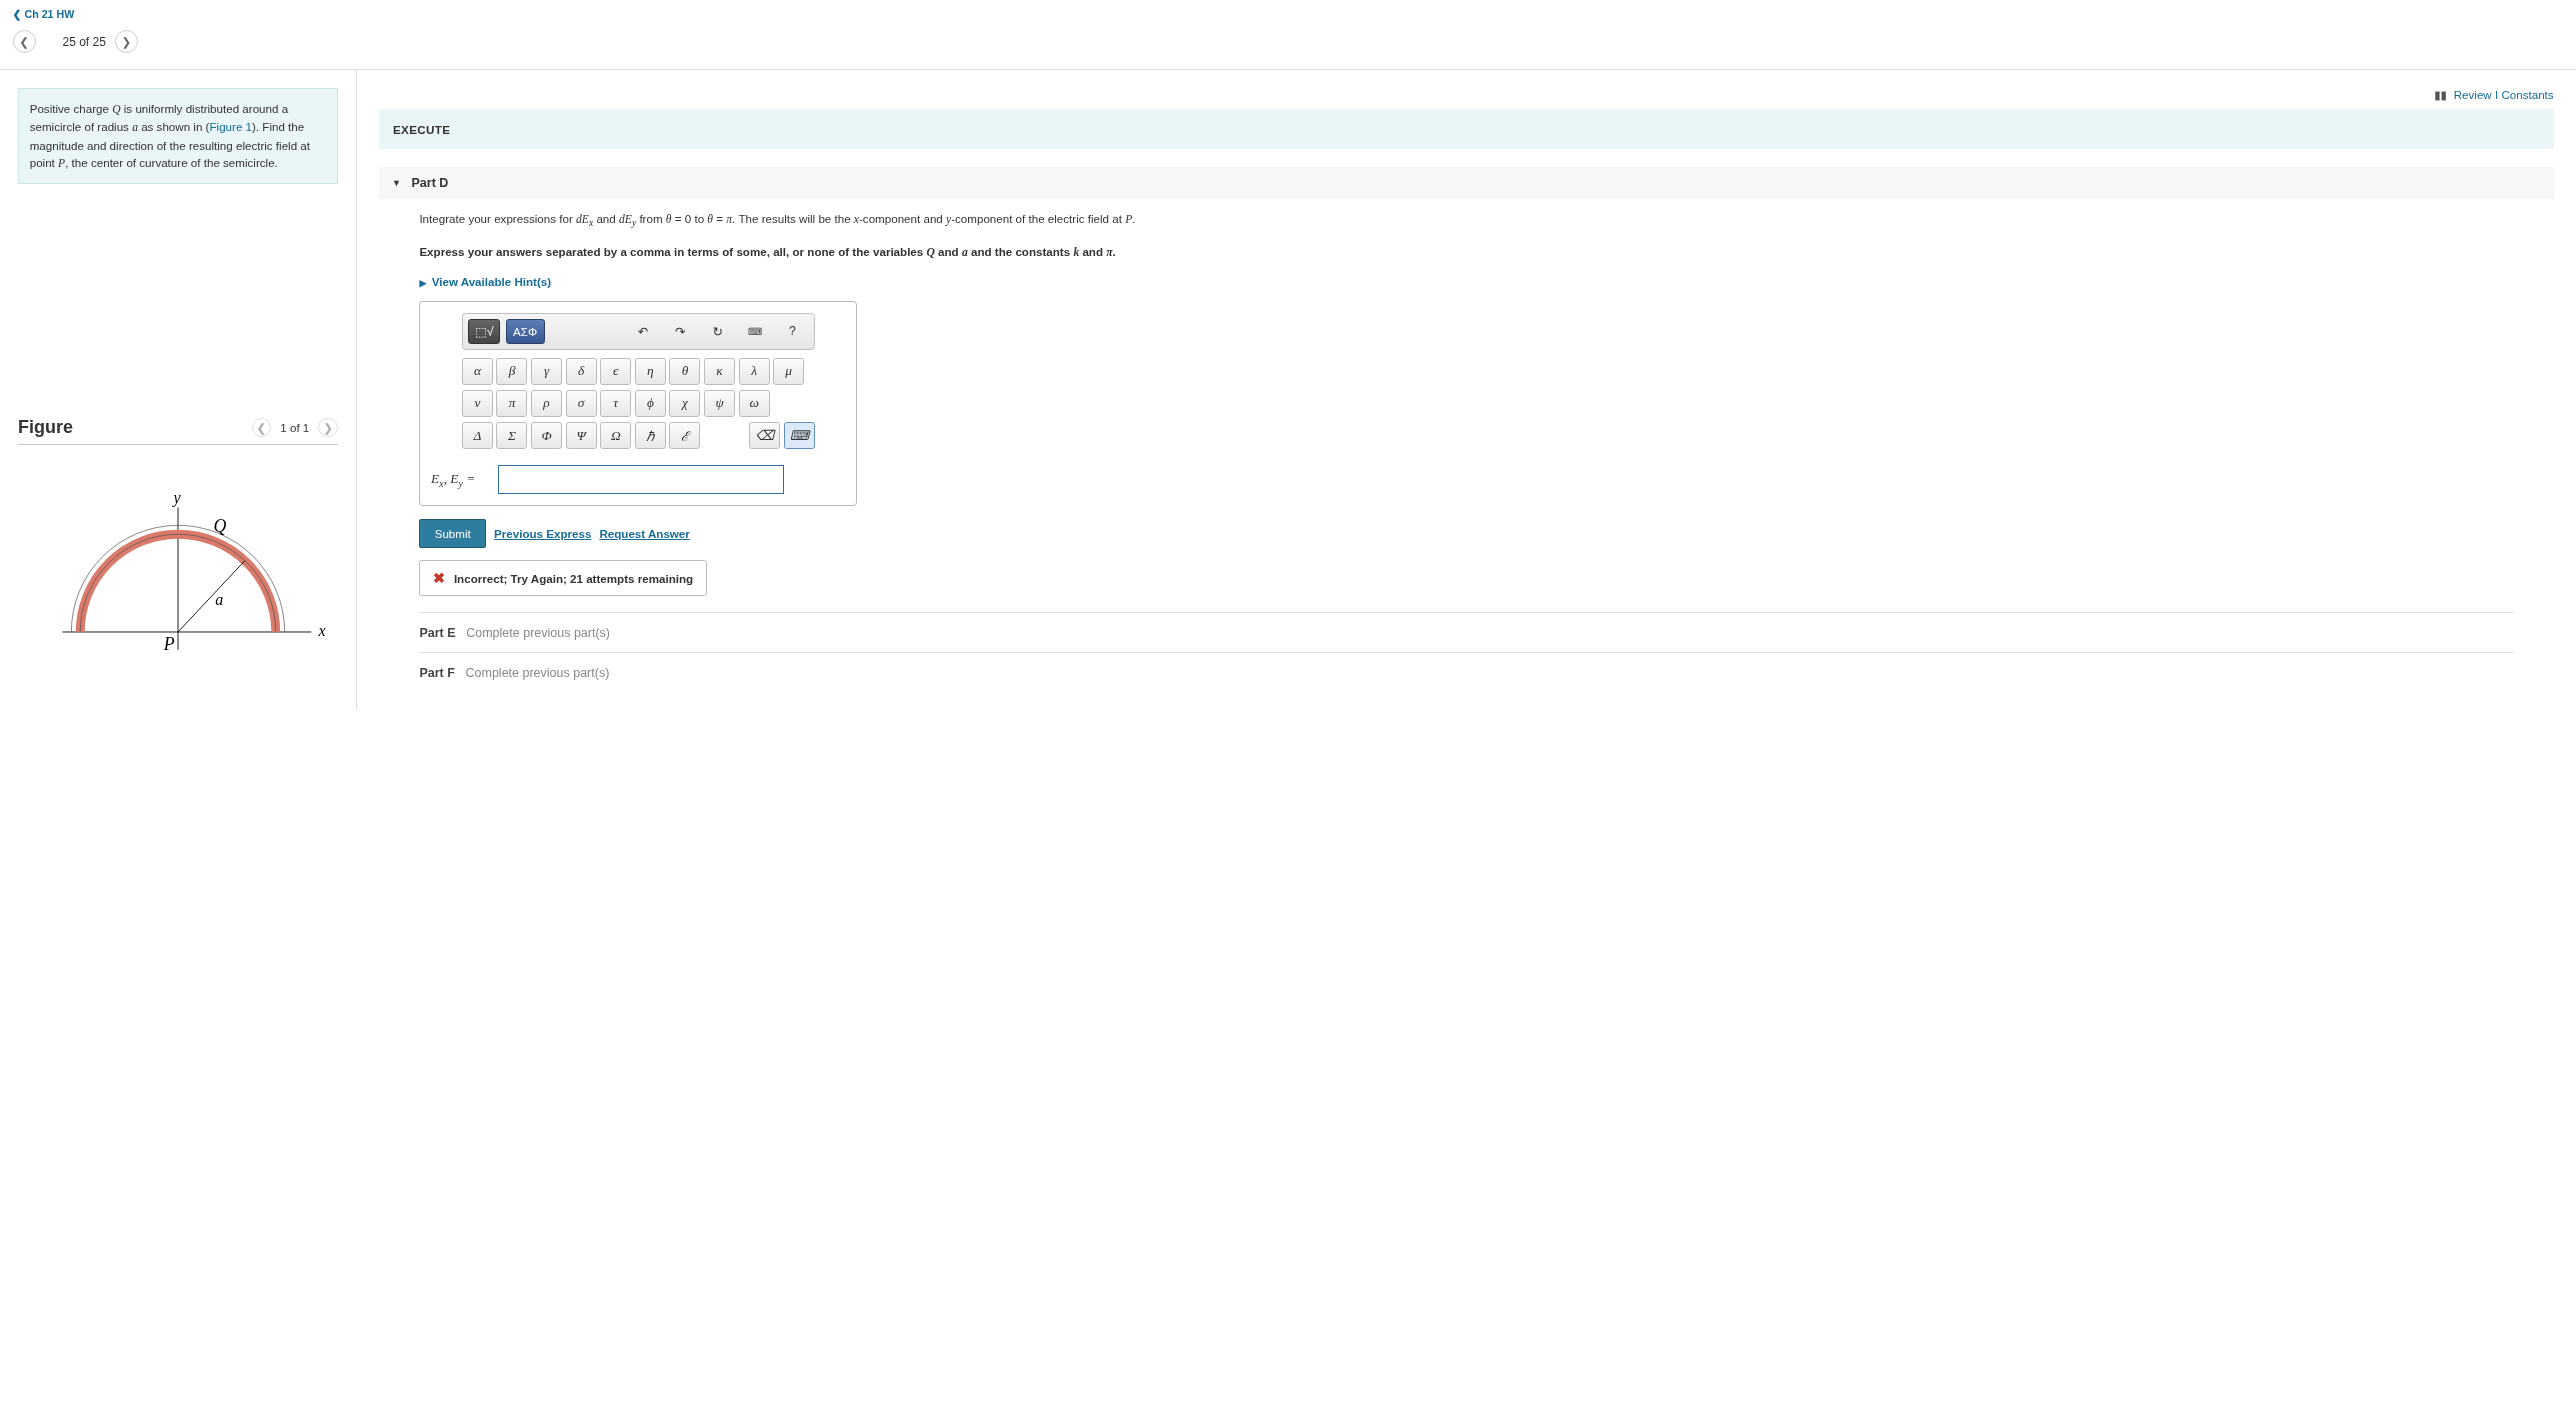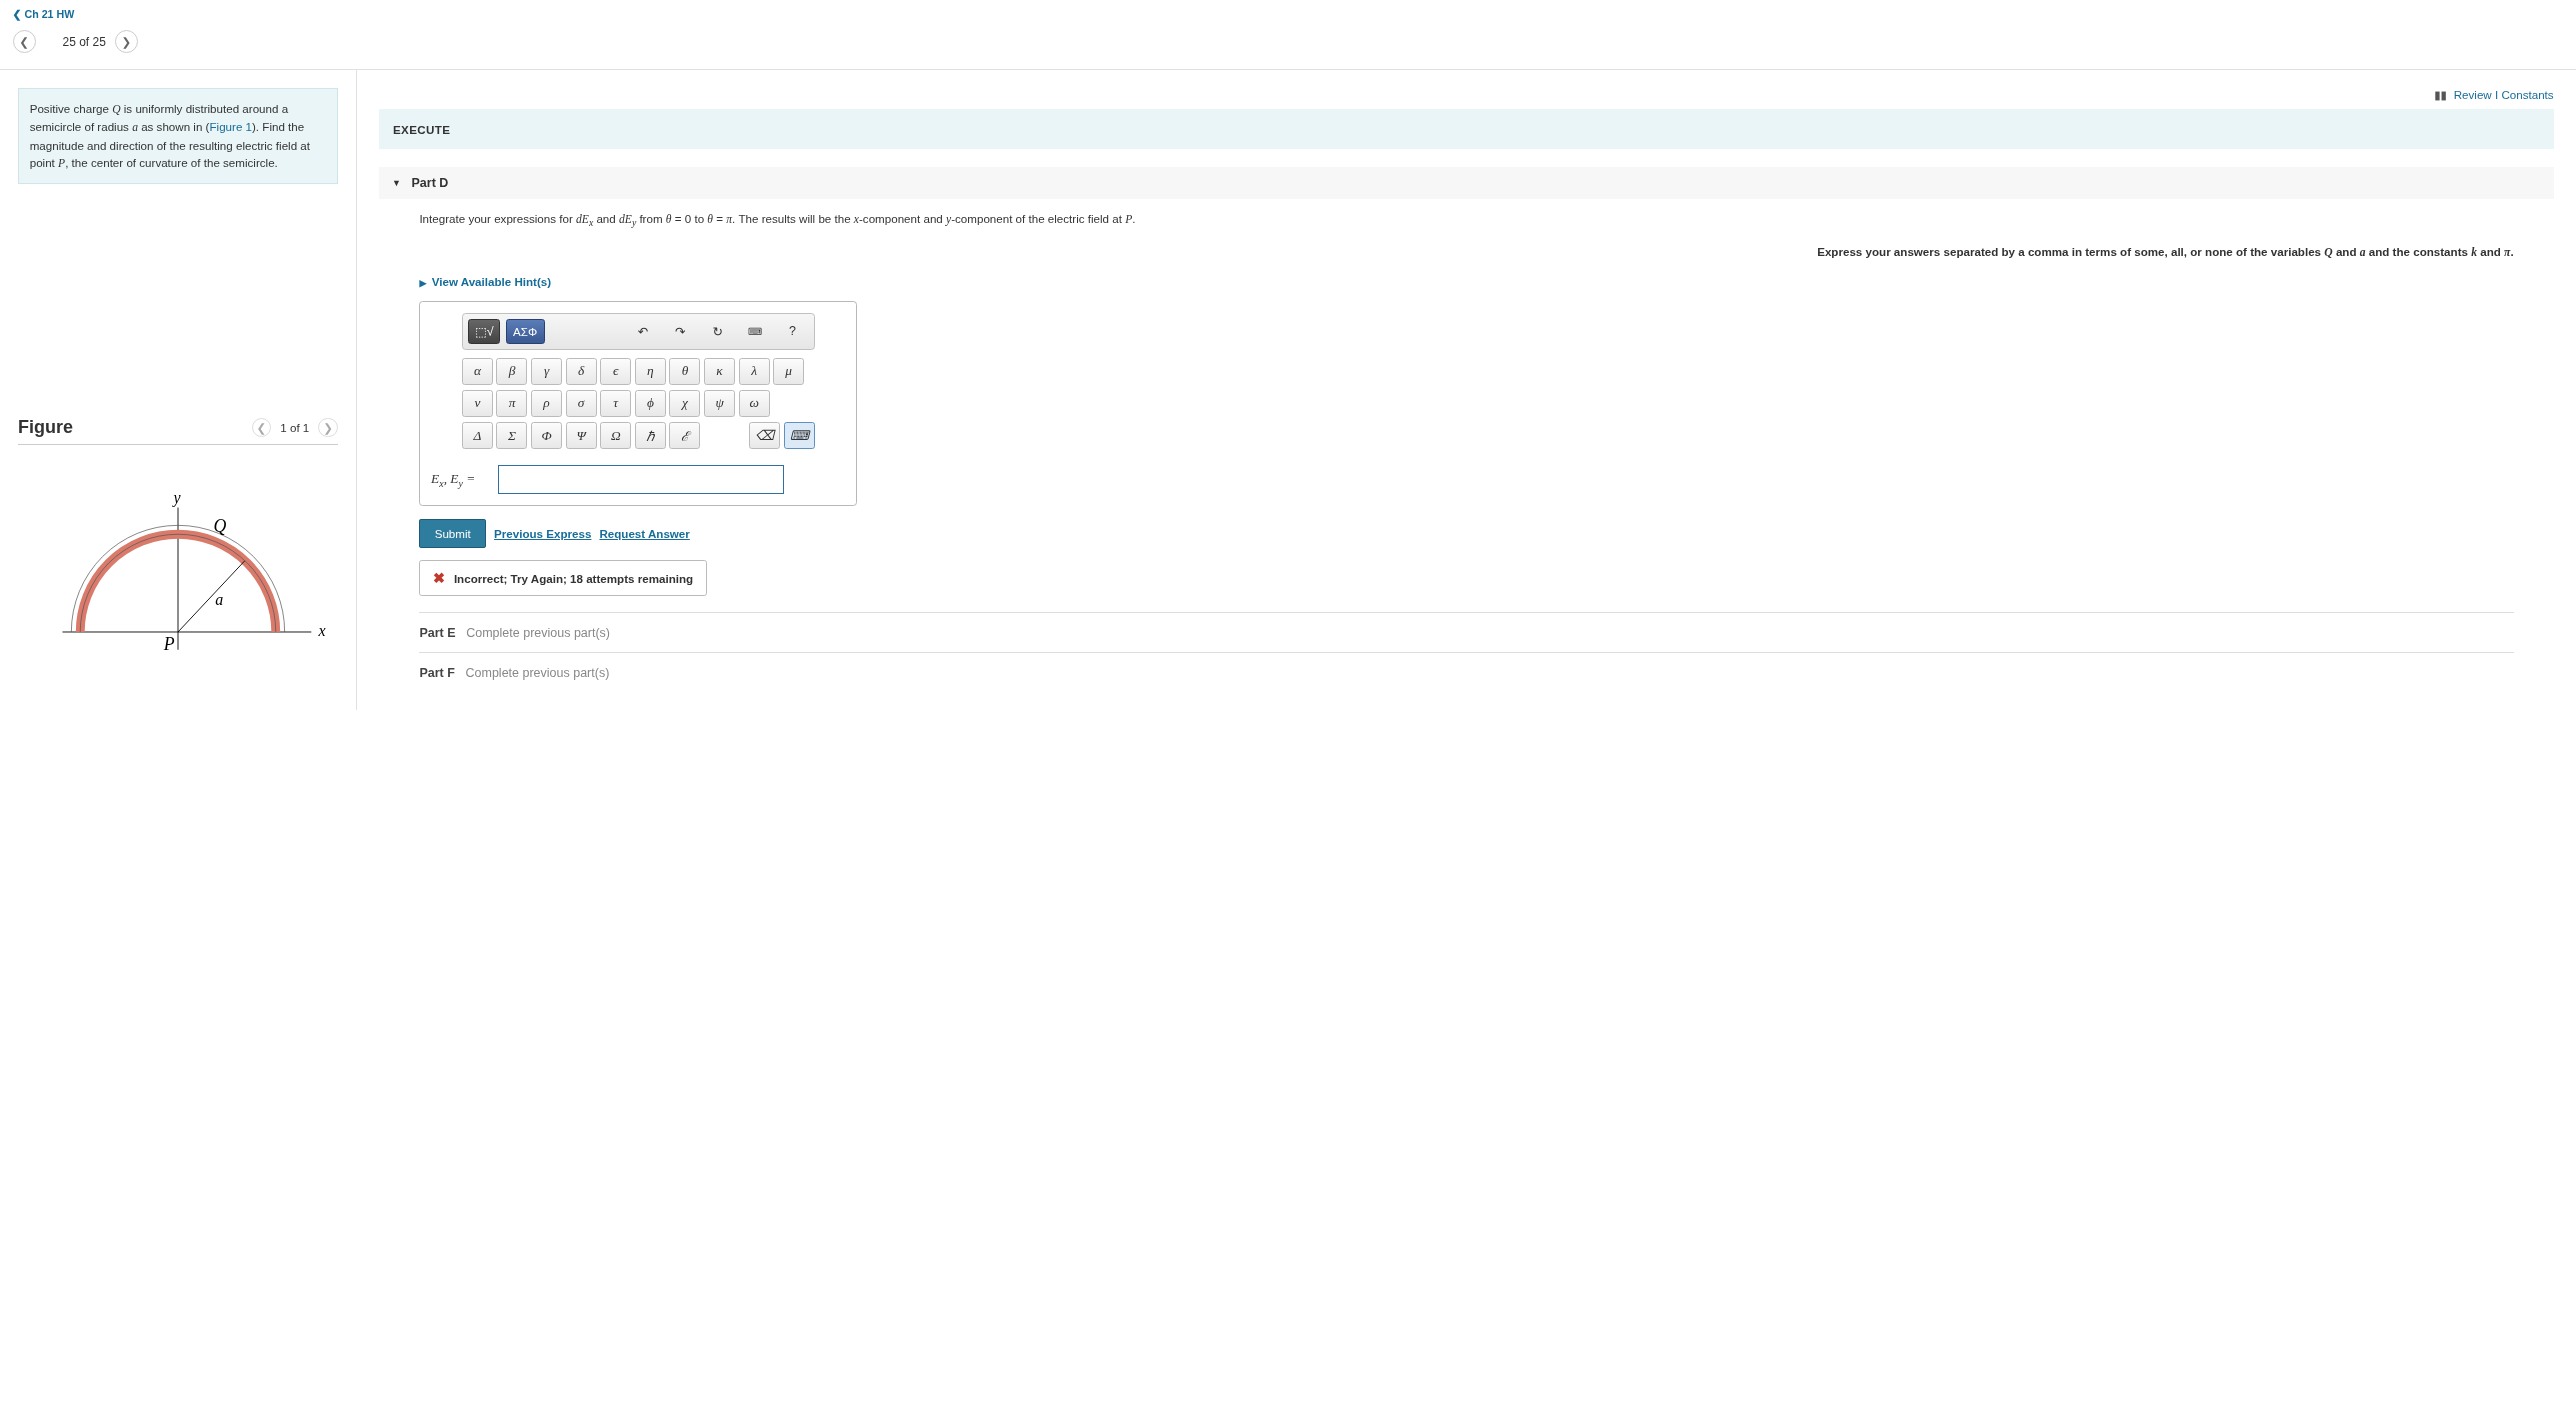--- a/index.html
+++ b/index.html
@@ -23,21 +23,21 @@
 .figure-svg { width: 100%; }
 .right-col { flex: 1; padding: 18px 22.4px; }
 .top-links { text-align: right; color: #176d99; font-size: 11.6px; margin-bottom: 7.2px; }
 .top-links .icon { color: #555; margin-right: 3.6px; }
 .section-banner { background: #eaf5f7; padding: 12.5px 12.5px; font-weight: bold; font-size: 11.6px; letter-spacing: 0.4px; margin-bottom: 18px; border: 0.9px solid #eaf5f7; }
 .part-banner { background: #f7f7f7; padding: 9px 12.5px; font-weight: bold; font-size: 12.5px; display: flex; align-items: center; gap: 10.7px; margin-bottom: 10.7px; }
 .part-banner .tri { font-size: 9px; }
 .part-body { padding: 0 40px; }
 .prompt { font-size: 11.6px; line-height: 1.6; margin-bottom: 12.5px; }
 .prompt .mi { font-family: 'Times New Roman', serif; font-style: italic; }
-.prompt-bold { font-weight: bold; text-align: right; }
+.prompt-bold { font-weight: bold; }
 .hints { color: #176d99; font-weight: bold; font-size: 11.6px; margin-bottom: 12.5px; cursor: pointer; }
 .hints::before { content: "▶"; font-size: 9px; margin-right: 5.4px; }
 .answer-panel { border: 0.9px solid #b8b8b8; border-radius: 3.6px; padding: 10.7px; width: 438px; margin-bottom: 12.5px; background: #fff; }
 .toolbar { background: linear-gradient(#f6f6f6,#e6e6e6); border: 0.9px solid #c0c0c0; border-radius: 3.6px; padding: 5.4px; display: flex; align-items: center; gap: 5.4px; margin: 0 auto 7.2px; width: 353px; }
 .tool-btn { width: 32px; height: 25px; border: 0.9px solid #999; border-radius: 2.7px; background: linear-gradient(#fff,#ddd); display: flex; align-items: center; justify-content: center; font-size: 12.5px; cursor: pointer; }
 .tool-btn.dark { background: linear-gradient(#666,#444); color: #fff; border-color: #333; }
 .tool-btn.blue { background: linear-gradient(#5a7db8,#3a5892); color: #fff; border-color: #2a4070; width: 39px; font-size: 11.6px; }
 .tool-spacer { flex: 1; }
 .greek-row { display: flex; gap: 3.6px; margin: 0 auto 5.4px; width: 353px; }
 .greek-btn { width: 31px; height: 27px; border: 0.9px solid #bbb; border-radius: 2.7px; background: linear-gradient(#fcfcfc,#e8e8e8); display: flex; align-items: center; justify-content: center; font-family: 'Times New Roman', serif; font-style: italic; font-size: 13.4px; cursor: pointer; }
@@ -176,21 +176,21 @@
       </div>
 
       <div class="action-row">
         <button class="submit-btn">Submit</button>
         <a class="link-btn">Previous Express</a>
         <a class="link-btn">Request Answer</a>
       </div>
 
       <div class="feedback">
         <span class="x">✖</span>
-        <span>Incorrect; Try Again; 18 attempts remaining</span>
+        <span>Incorrect; Try Again; 21 attempts remaining</span>
       </div>
 
       <div class="locked-part">
         <span class="pl">Part E</span>
         <span class="pm">Complete previous part(s)</span>
       </div>
       <div class="locked-part">
         <span class="pl">Part F</span>
         <span class="pm">Complete previous part(s)</span>
       </div>

